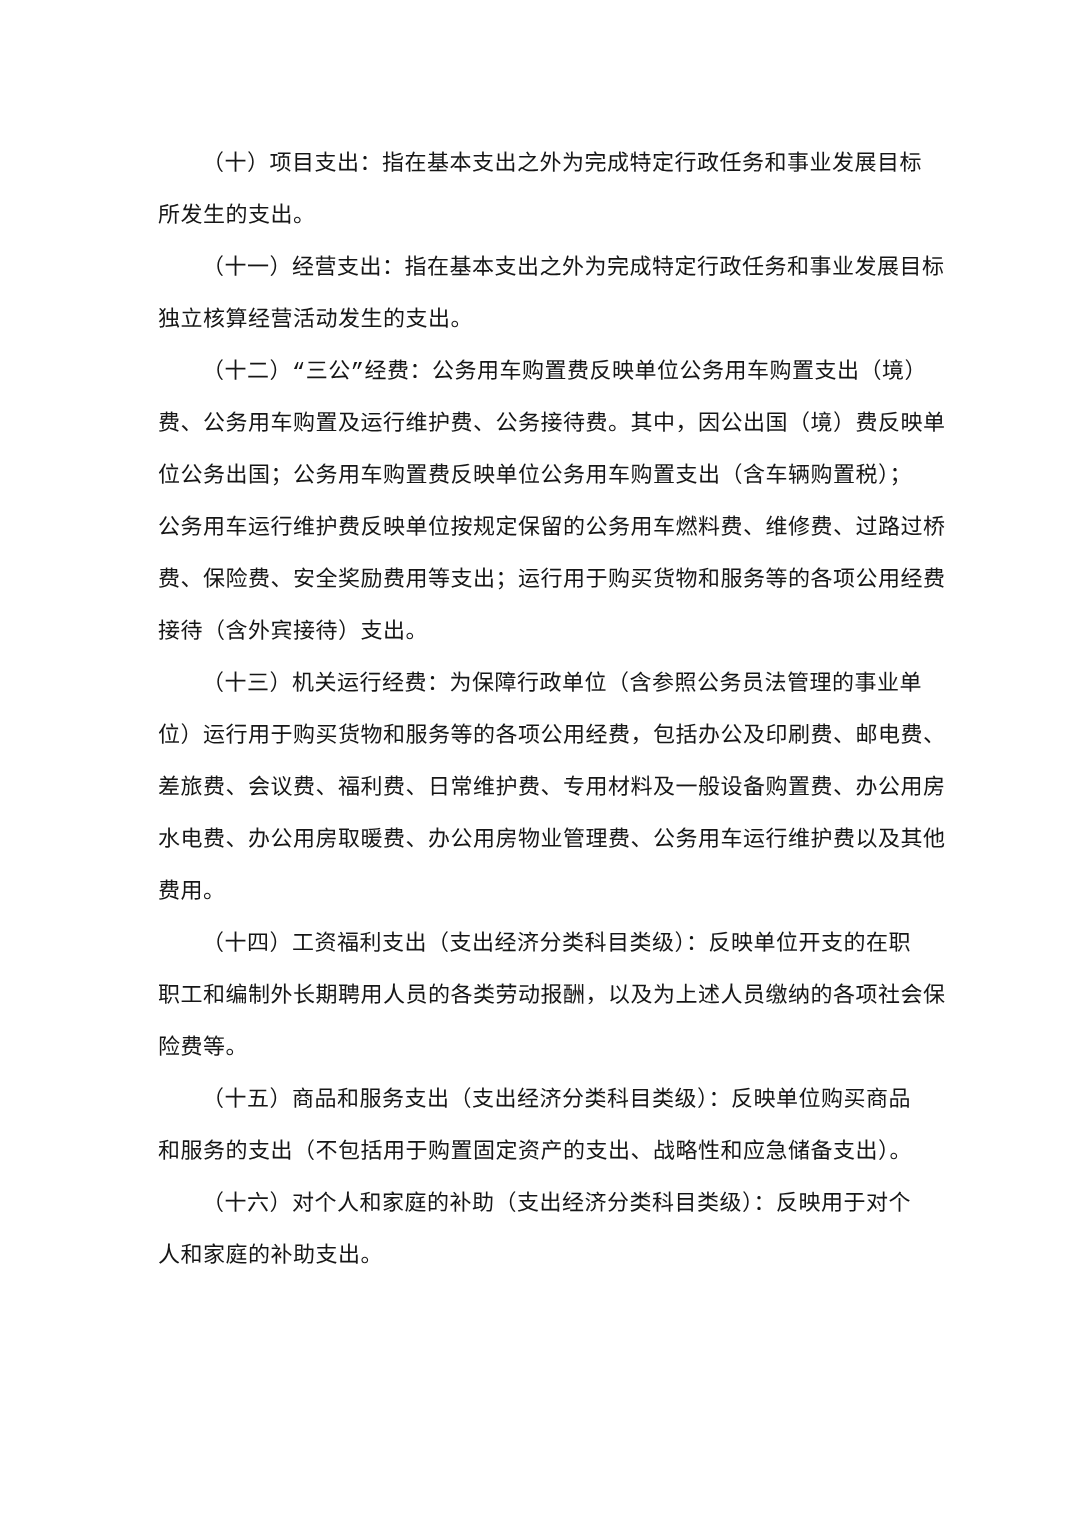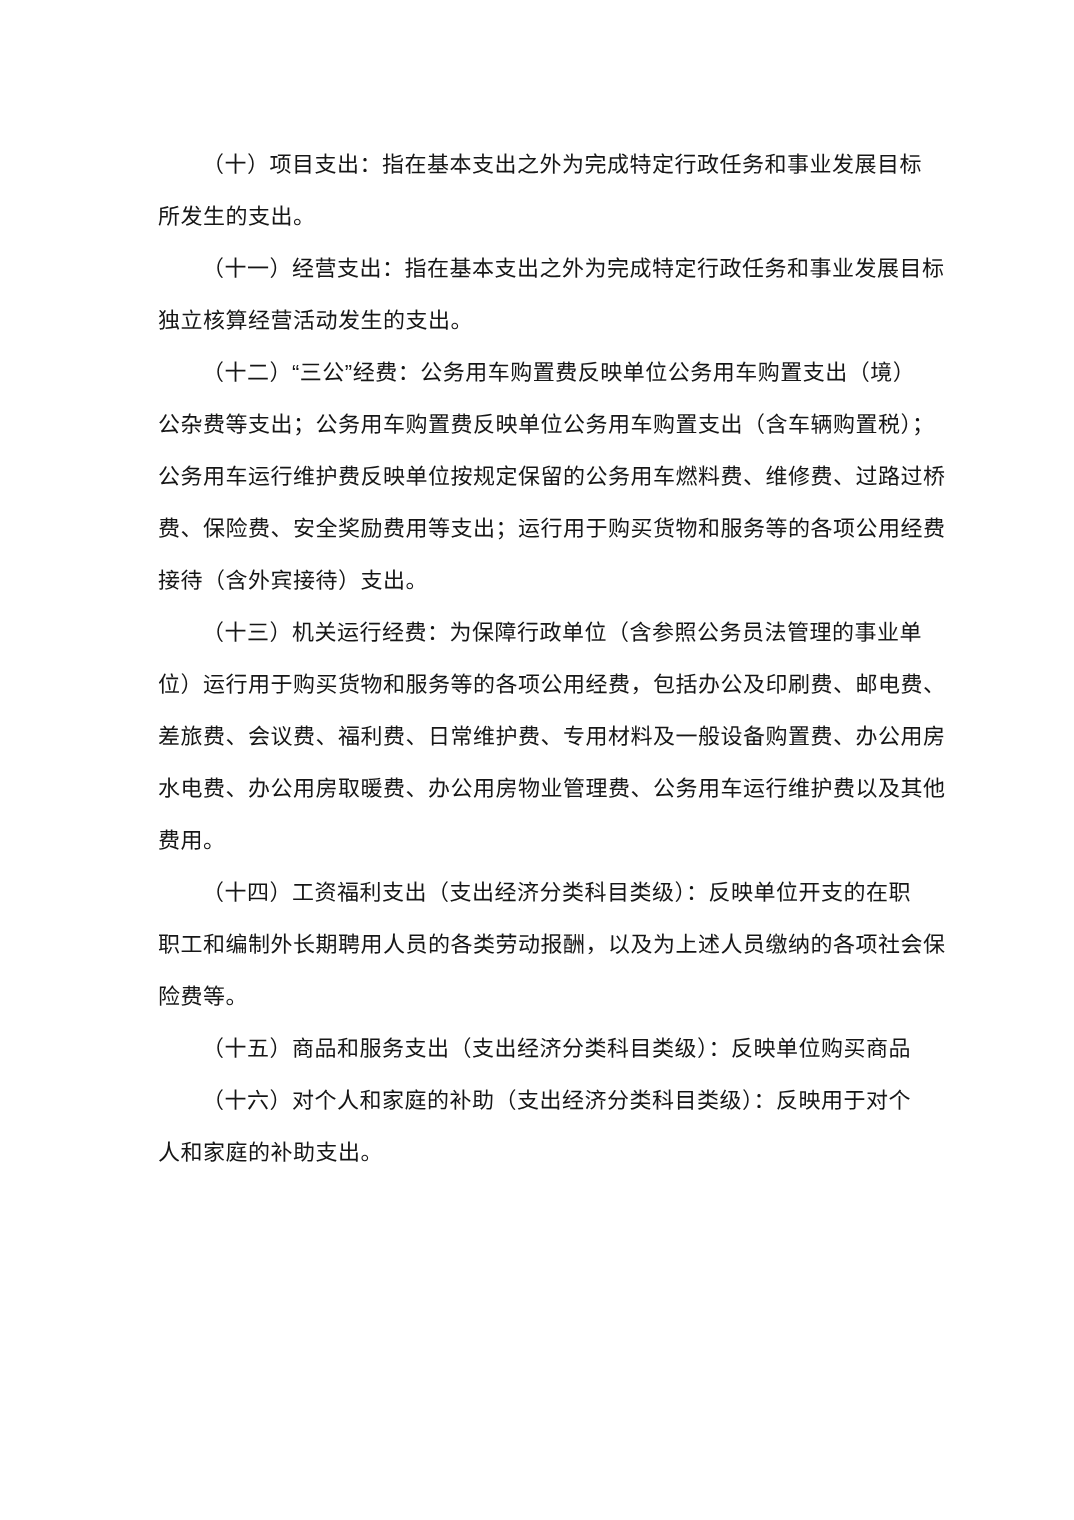--- a/index.html
+++ b/index.html
@@ -6,21 +6,21 @@
     margin: 0;
     padding: 0;
     background: #ffffff;
   }
   .page {
     position: relative;
     width: 1074px;
     height: 1520px;
     background: #ffffff;
     overflow: hidden;
-    font-family: Liberation Sans, sans-serif;
+    font-family: Liberation Mono, monospace;
     border-radius: 21px;
   }
   .text-block {
     position: absolute;
     left: 158px;
     top: 139px;
     width: 762px;
     color: #161616;
     font-size: 22px;
     line-height: 52px;
@@ -46,38 +46,40 @@
       <div class="paragraph">
         <div class="line first">（十）项目支出：指在基本支出之外为完成特定行政任务和事业发展目标</div>
         <div class="line">所发生的支出。</div>
       </div>
       <div class="paragraph">
         <div class="line first">（十一）经营支出：指在基本支出之外为完成特定行政任务和事业发展目标</div>
         <div class="line">独立核算经营活动发生的支出。</div>
       </div>
       <div class="paragraph">
         <div class="line first">（十二）“三公”经费：公务用车购置费反映单位公务用车购置支出（境）</div>
-        <div class="line">公杂费等支出；公务用车购置费反映单位公务用车购置支出（含车辆购置税）；</div>
+        <div class="line">费、公务用车购置及运行维护费、公务接待费。其中，因公出国（境）费反映单</div>
+        <div class="line">位公务出国；公务用车购置费反映单位公务用车购置支出（含车辆购置税）；</div>
         <div class="line">公务用车运行维护费反映单位按规定保留的公务用车燃料费、维修费、过路过桥</div>
         <div class="line">费、保险费、安全奖励费用等支出；运行用于购买货物和服务等的各项公用经费</div>
         <div class="line">接待（含外宾接待）支出。</div>
       </div>
       <div class="paragraph">
         <div class="line first">（十三）机关运行经费：为保障行政单位（含参照公务员法管理的事业单</div>
         <div class="line">位）运行用于购买货物和服务等的各项公用经费，包括办公及印刷费、邮电费、</div>
         <div class="line">差旅费、会议费、福利费、日常维护费、专用材料及一般设备购置费、办公用房</div>
         <div class="line">水电费、办公用房取暖费、办公用房物业管理费、公务用车运行维护费以及其他</div>
         <div class="line">费用。</div>
       </div>
       <div class="paragraph">
         <div class="line first">（十四）工资福利支出（支出经济分类科目类级）：反映单位开支的在职</div>
         <div class="line">职工和编制外长期聘用人员的各类劳动报酬，以及为上述人员缴纳的各项社会保</div>
         <div class="line">险费等。</div>
       </div>
       <div class="paragraph">
         <div class="line first">（十五）商品和服务支出（支出经济分类科目类级）：反映单位购买商品</div>
+        <div class="line">和服务的支出（不包括用于购置固定资产的支出、战略性和应急储备支出）。</div>
       </div>
       <div class="paragraph">
         <div class="line first">（十六）对个人和家庭的补助（支出经济分类科目类级）：反映用于对个</div>
         <div class="line">人和家庭的补助支出。</div>
       </div>
     </div>
 </div>
 
 </body></html>

